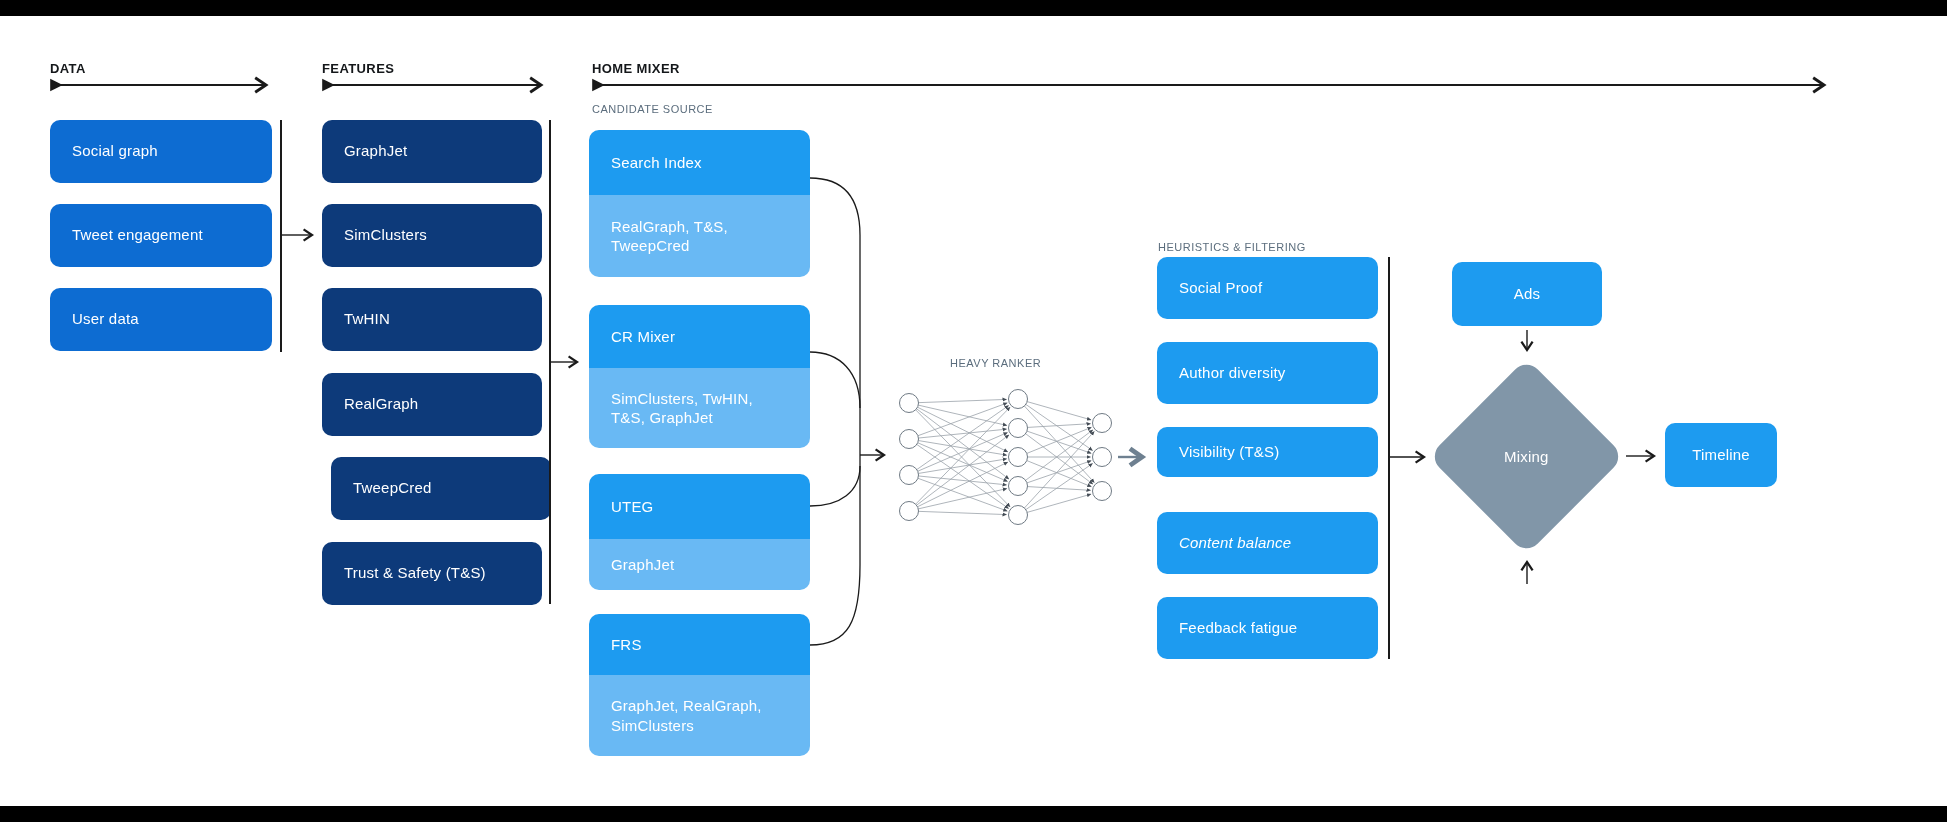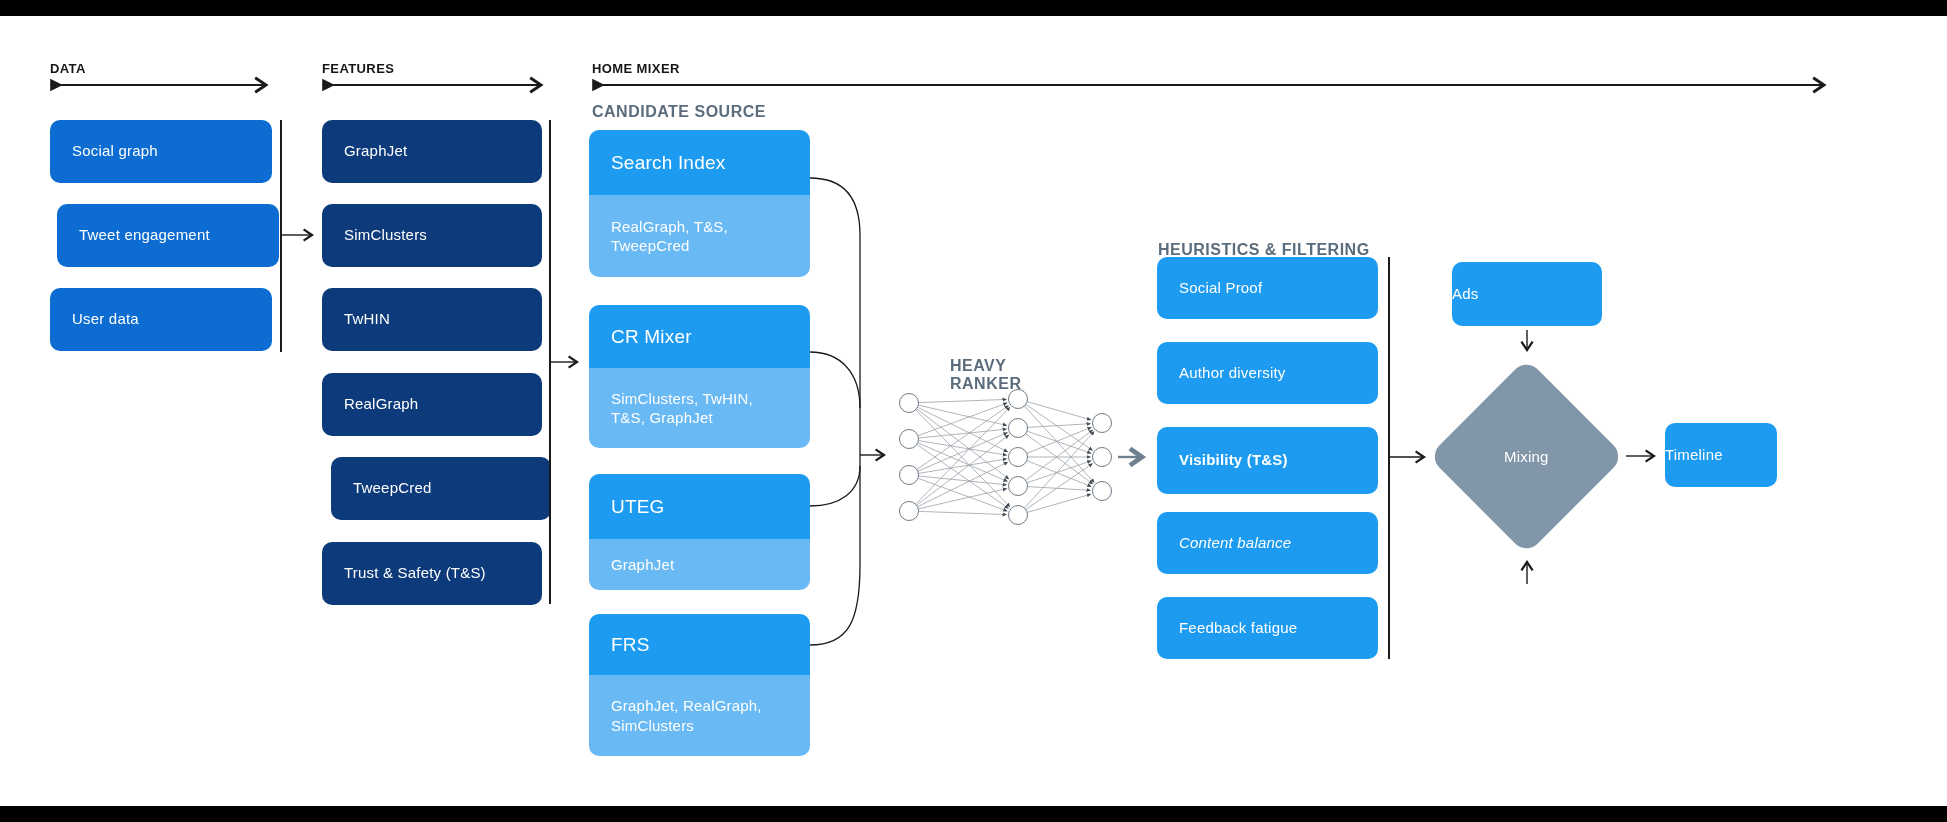--- a/index.html
+++ b/index.html
@@ -1,30 +1,30 @@
 <!DOCTYPE html>
 <html><head>
 <meta charset="utf-8">
 <style>
   html,body{margin:0;padding:0;background:#ffffff;}
   .stage{position:relative;width:1947px;height:822px;background:#ffffff;overflow:hidden;
          font-family:"Liberation Sans","DejaVu Sans",sans-serif;}
   .bar{position:absolute;left:0;width:100%;background:#000;}
   .hdr{position:absolute;font-size:13px;font-weight:700;color:#14171a;letter-spacing:.4px;}
-  .subhdr{position:absolute;font-size:16px;font-weight:700;color:#5b6d7d;letter-spacing:.5px;}
+  .subhdr{position:absolute;font-size:11px;font-weight:400;color:#5b6d7d;letter-spacing:.5px;}
   .box{position:absolute;border-radius:10px;color:#fff;display:flex;align-items:center;
        font-size:15px;font-weight:500;letter-spacing:.2px;line-height:1.25;}
   .pad{padding-left:22px;box-sizing:border-box;}
-  .center{justify-content:flex-start;}
+  .center{justify-content:center;}
   .deep{background:#0d6cd2;}
   .navy{background:#0d3a7a;}
   .bright{background:#1d9bf0;}
   .cgroup{position:absolute;border-radius:10px;overflow:hidden;}
   .cmain{background:#1d9bf0;color:#fff;display:flex;align-items:center;padding-left:22px;
-         box-sizing:border-box;font-size:19px;font-weight:500;letter-spacing:.2px;}
+         box-sizing:border-box;font-size:15px;font-weight:500;letter-spacing:.2px;}
   .csub{background:#69b9f4;color:#fff;display:flex;align-items:center;padding-left:22px;
         box-sizing:border-box;font-size:15px;font-weight:500;letter-spacing:.2px;line-height:1.3;}
   .csub span{display:block;width:178px;}
   .diamond{position:absolute;background:#8196a8;border-radius:16px;transform:rotate(45deg);
            display:flex;align-items:center;justify-content:center;}
   .diamond span{transform:rotate(-45deg);color:#fff;font-size:15px;font-weight:500;letter-spacing:.2px;}
   svg.overlay{position:absolute;left:0;top:0;pointer-events:none;}
 </style>
 </head>
 <body>
@@ -37,21 +37,21 @@
   <div class="hdr" style="left:50px;top:61px;">DATA</div>
   <div class="hdr" style="left:322px;top:61px;">FEATURES</div>
   <div class="hdr" style="left:592px;top:61px;">HOME MIXER</div>
   <div class="subhdr" style="left:592px;top:103px;">CANDIDATE SOURCE</div>
   <div class="subhdr" style="left:950px;top:357px;width:130px;">HEAVY RANKER</div>
   <div class="subhdr" style="left:1158px;top:229px;margin-top:12px;">HEURISTICS &amp; FILTERING</div>
 
   <div class="box deep pad" style="left:50px;top:120px;width:222px;height:63px;">
       <span>Social graph</span>
     </div>
-  <div class="box deep pad" style="left:50px;top:204px;width:222px;height:63px;margin-left:7px;">
+  <div class="box deep pad" style="left:50px;top:204px;width:222px;height:63px;">
       <span>Tweet engagement</span>
     </div>
   <div class="box deep pad" style="left:50px;top:288px;width:222px;height:63px;">
       <span>User data</span>
     </div>
 
   <div class="box navy pad" style="left:322px;top:120px;width:220px;height:63px;">
       <span>GraphJet</span>
     </div>
   <div class="box navy pad" style="left:322px;top:204px;width:220px;height:63px;">
@@ -102,21 +102,21 @@
         <span>GraphJet, RealGraph, SimClusters</span>
       </div>
   </div>
 
   <div class="box bright pad" style="left:1157px;top:257px;width:221px;height:62px;">
       <span>Social Proof</span>
     </div>
   <div class="box bright pad" style="left:1157px;top:342px;width:221px;height:62px;">
       <span>Author diversity</span>
     </div>
-  <div class="box bright pad" style="left:1157px;top:427px;width:221px;height:67px;font-weight:bold;">
+  <div class="box bright pad" style="left:1157px;top:427px;width:221px;height:50px;">
       <span>Visibility (T&amp;S)</span>
     </div>
   <div class="box bright pad" style="left:1157px;top:512px;width:221px;height:62px;font-style:italic;">
       <span>Content balance</span>
     </div>
   <div class="box bright pad" style="left:1157px;top:597px;width:221px;height:62px;">
       <span>Feedback fatigue</span>
     </div>
 
   <div class="box bright center" style="left:1452px;top:262px;width:150px;height:64px;">

